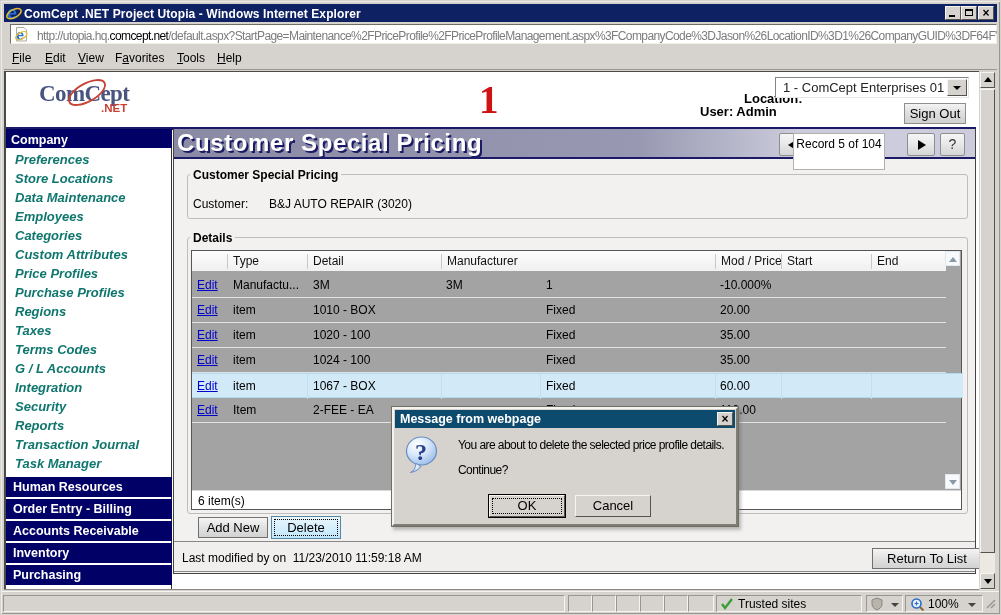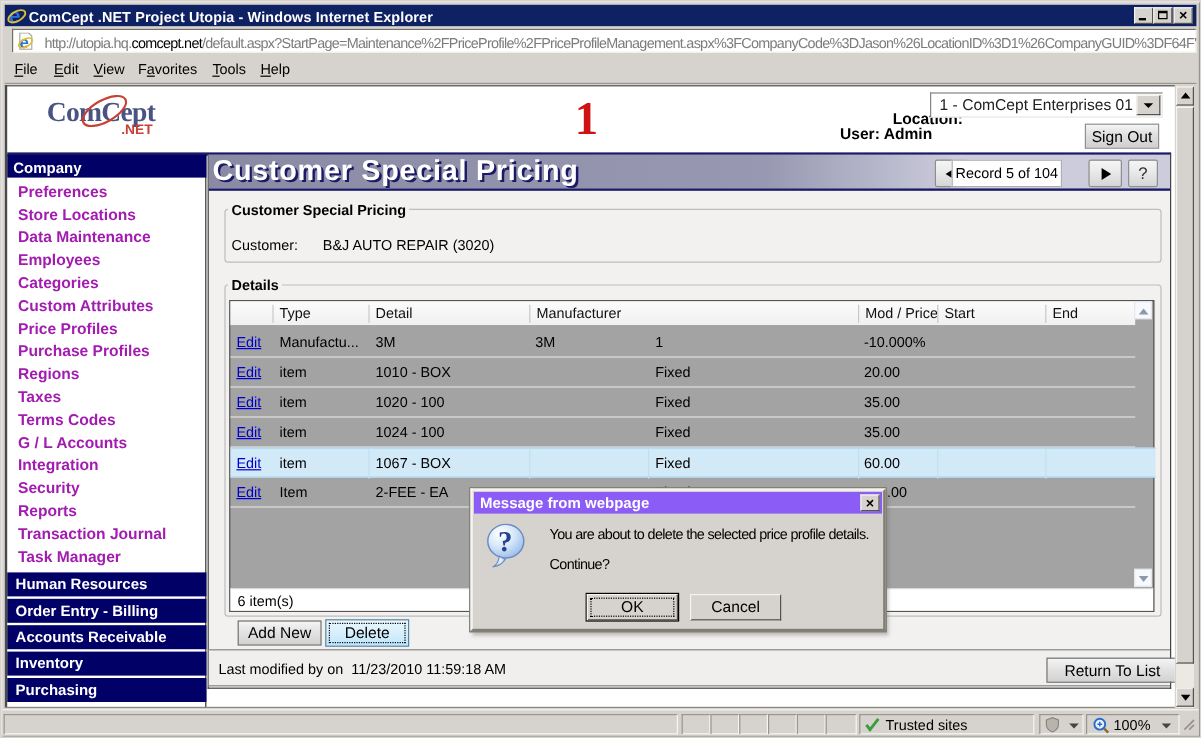--- a/index.html
+++ b/index.html
@@ -43,36 +43,36 @@
   #userlabel { left:696px; top:33px; font-size:13px; font-weight:bold; }
   #signout { left:900px; top:32px; width:62px; height:21px; font-size:13px; text-align:center;
     background:linear-gradient(#f4f4f4,#dfdfdf 45%,#d0d0d0); border:1px solid #8e8f8f;
     line-height:19px; }
   #navline { left:2px; top:56px; width:970px; height:3px; background:#1a1a66; }
   
   #sidebar { left:2px; top:59px; width:166px; height:460px; background:#fff;
     border-right:1px solid #333; }
   .sb-head { position:absolute; left:0; top:-1px; width:166px; height:19px; background:#000066;
     color:#fff; font-size:12.5px; font-weight:bold; padding:4px 0 0 5px; }
-  .sb-item { position:absolute; left:9px; font-size:13px; font-weight:bold; color:#a21caf; }
+  .sb-item { position:absolute; left:9px; font-size:13px; font-weight:bold; color:#0f766e;font-style:italic; }
   .sb-sec { position:absolute; left:0; width:166px; height:20px; background:#000066;
     color:#fff; font-size:12.5px; font-weight:bold; padding:3px 0 0 7px; }
   
   #main { left:169px; top:58px; width:803px; height:445px; background:#f2f1ef;
     border:1px solid #444; border-top:none; }
   #mtitle { position:absolute; left:0; top:0; width:801px; height:30px;
     background:linear-gradient(to right,#8a8aa4, #9898b2 58%, #ccccdc 78%, #ccccdc);
     border-bottom:2px solid #1a1a66; }
   #mtitle .big { position:absolute; left:3px; top:0px; font-size:24px; font-weight:bold; letter-spacing:0.6px;
     color:#fff; text-shadow:2px 2px 0 #1a1a66; }
   .navbtn { position:absolute; top:4px; height:23px; background:linear-gradient(#f5f5f5,#e9e9e9 45%,#d5d5d5);
     border:1px solid #8e8f8f; border-radius:2px; text-align:center; }
   .ltri { position:absolute; left:8px; top:6px; width:0; height:0; border-top:5px solid transparent; border-bottom:5px solid transparent; border-right:8px solid #000; }
   .rtri { position:absolute; left:10px; top:6px; width:0; height:0; border-top:5px solid transparent; border-bottom:5px solid transparent; border-left:8px solid #000; }
-  #recbox { position:absolute; left:619px; top:4px; width:92px; height:23px; background:#fff;
+  #recbox { position:absolute; left:619px; top:4px; width:92px; height:37px; background:#fff;
     border:1px solid #b0b0b0; font-size:12px; text-align:center; line-height:21px; }
   .fs { position:absolute; left:13px; width:781px; border:1px solid #bdbdbd; border-radius:3px; }
   .fs .lg { position:absolute; top:-7px; left:2px; background:#f2f1ef; padding:0 3px;
     font-size:12px; font-weight:bold; }
   #fs1 { top:45px; height:45px; }
   #fs1 .row { position:absolute; left:5px; top:22px; font-size:12px; }
   #fs2 { top:108px; height:277px; }
   
   #grid { position:absolute; left:17px; top:121px; width:771px; height:260px; background:#a3a3a3;
     border:1px solid #555; }
@@ -110,21 +110,21 @@
   
   #statusbar { left:2px; top:591px; width:997px; height:22px; background:#d6d3ce;
     border-top:1px solid #f5f4f0; }
   .seg { position:absolute; top:3px; height:17px; border:1px solid; border-color:#9a968e #f5f4f0 #f5f4f0 #9a968e; }
   
   #dialog { left:391px; top:406px; width:348px; height:121px; background:#d6d3ce;
     border:1px solid #716f64; box-shadow:2px 3px 3px rgba(100,100,100,.4);
     z-index:50; }
   #dialog .inner { position:absolute; left:0; top:0; right:0; bottom:0;
     border:2px solid; border-color:#f5f4f0 #807e74 #807e74 #f5f4f0; }
-  #dtitle { position:absolute; left:3px; top:3px; width:340px; height:18px; background:#8b5cf6; }
+  #dtitle { position:absolute; left:3px; top:3px; width:340px; height:18px; background:#0c4a6e; }
   #dtitle .t { position:absolute; left:5px; top:2px; color:#fff; font-weight:bold; font-size:12.5px; }
   #dx { position:absolute; right:2px; top:2px; width:16px; height:14px; background:#d6d3ce;
     border:1px solid; border-color:#f5f4f0 #55534e #55534e #f5f4f0;
     font-size:9px; font-weight:bold; text-align:center; line-height:12px; }
   #dialog .msg { position:absolute; left:66px; font-size:12px; letter-spacing:-0.55px; color:#000; white-space:nowrap; }
   .dbtn { position:absolute; top:88px; width:76px; height:22px; background:#d6d3ce;
     text-align:center; font-size:13px; line-height:20px;
     border:1px solid; border-color:#f5f4f0 #55534e #55534e #f5f4f0; }
   #dok { left:97px; outline:1px dotted #000; outline-offset:-4px; box-shadow:0 0 0 1px #000; }
   #dcancel { left:183px; }

